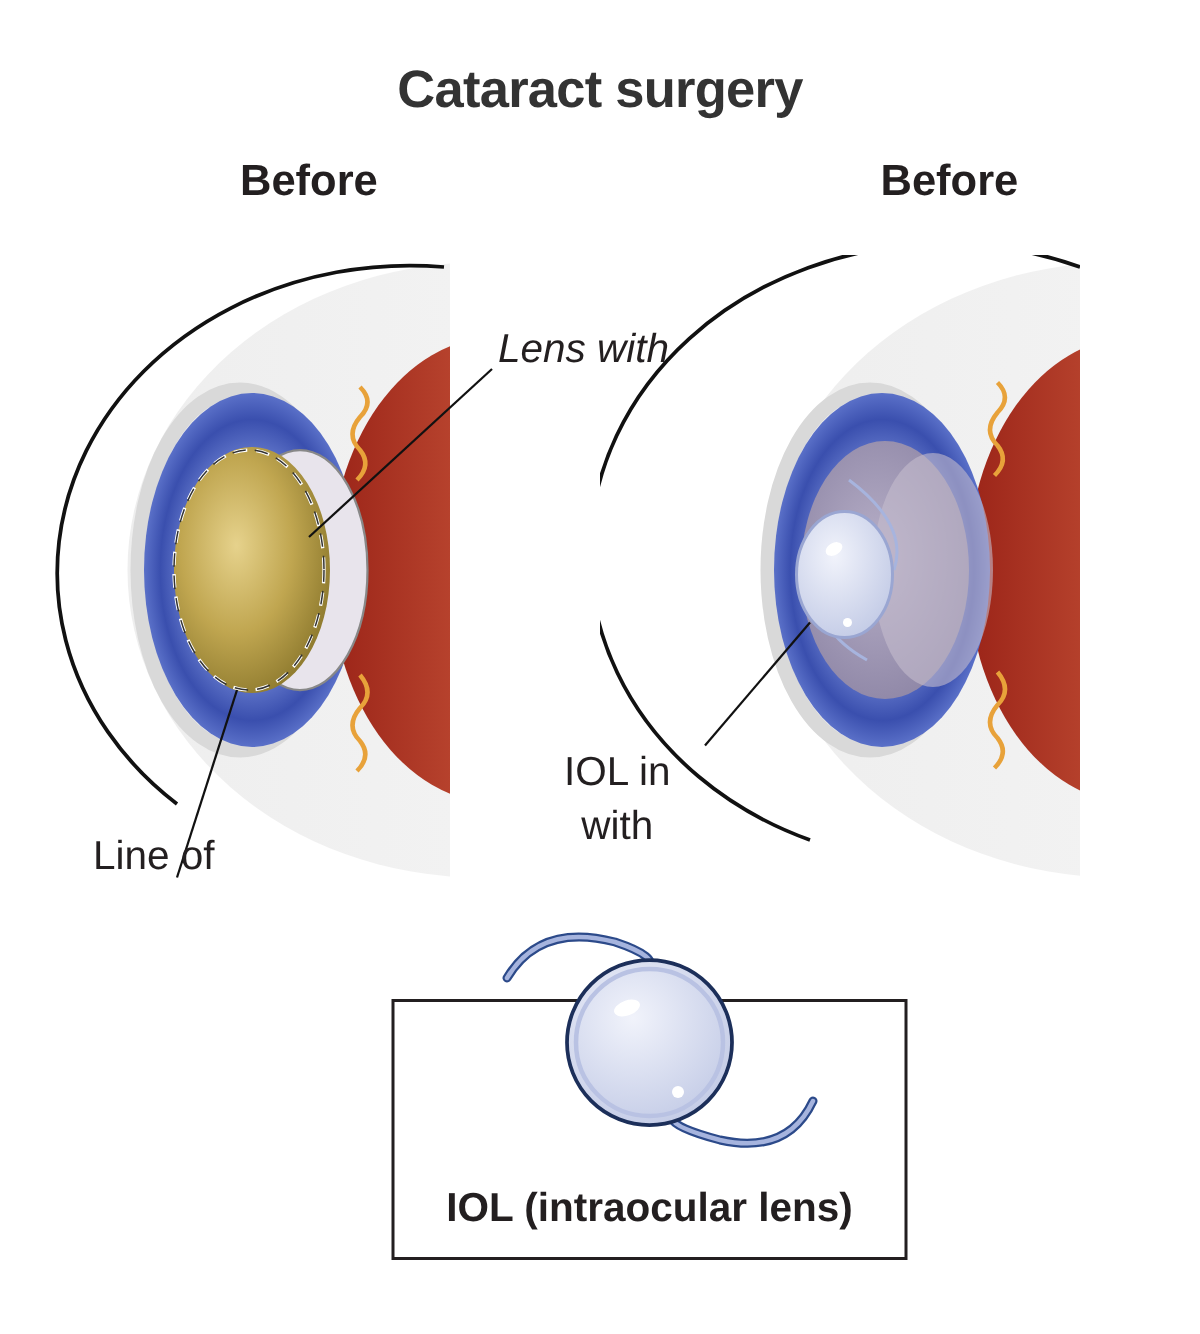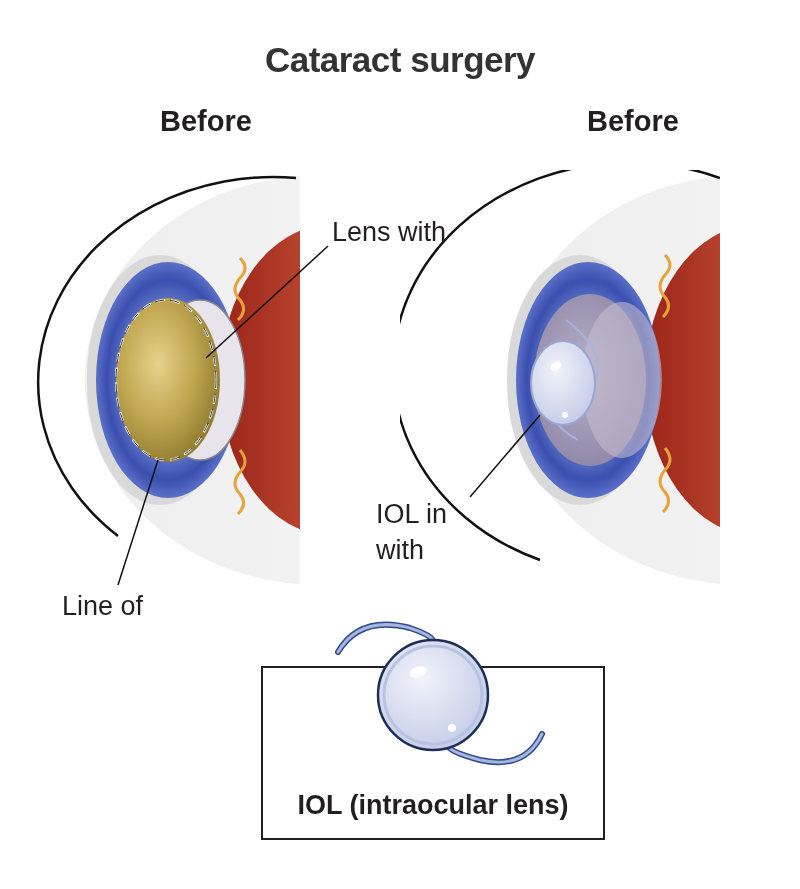--- a/index.html
+++ b/index.html
@@ -97,23 +97,23 @@
     <path d="M338 652 Q360 615 410 628 Q440 638 432 646" fill="none" stroke="#a6b4de" stroke-width="3" stroke-linecap="round"></path>
     <path d="M542 734 Q525 770 480 760 Q450 752 448 746" fill="none" stroke="#2c4a8a" stroke-width="6" stroke-linecap="round"></path>
     <path d="M542 734 Q525 770 480 760 Q450 752 448 746" fill="none" stroke="#a6b4de" stroke-width="3" stroke-linecap="round"></path>
     <circle cx="433" cy="695" r="55" fill="url(#iol)" stroke="#1c2f5a" stroke-width="2.5"></circle>
     <circle cx="433" cy="695" r="49" fill="none" stroke="#b9c2e3" stroke-width="3"></circle>
     <ellipse cx="418" cy="672" rx="9" ry="5" fill="#fff" transform="rotate(-20 418 672)"></ellipse>
     <circle cx="452" cy="728" r="4" fill="#fff"></circle>
   </g>
 </svg>
 
-<div class="txt label" style="left:332px; top:214px; text-align:center;">
+<div class="txt label" style="left:332px; top:214px; text-align:center;font-style:italic;">
   <div>Lens with</div>
 </div>
-<div class="txt label" style="left:62px; top:588px;">
+<div class="txt label" style="left:62px; top:552px;">
   <div>Line of</div>
 </div>
-<div class="txt label" style="left:376px; top:496px; ">
+<div class="txt label" style="left:376px; top:496px; text-align:center;">
   <div>IOL in</div>
   <div>with</div>
 </div>
 <div class="txt box-caption" style="left:0; width:866px; text-align:center; top:790px;">IOL (intraocular lens)</div>
 
 </body></html>

